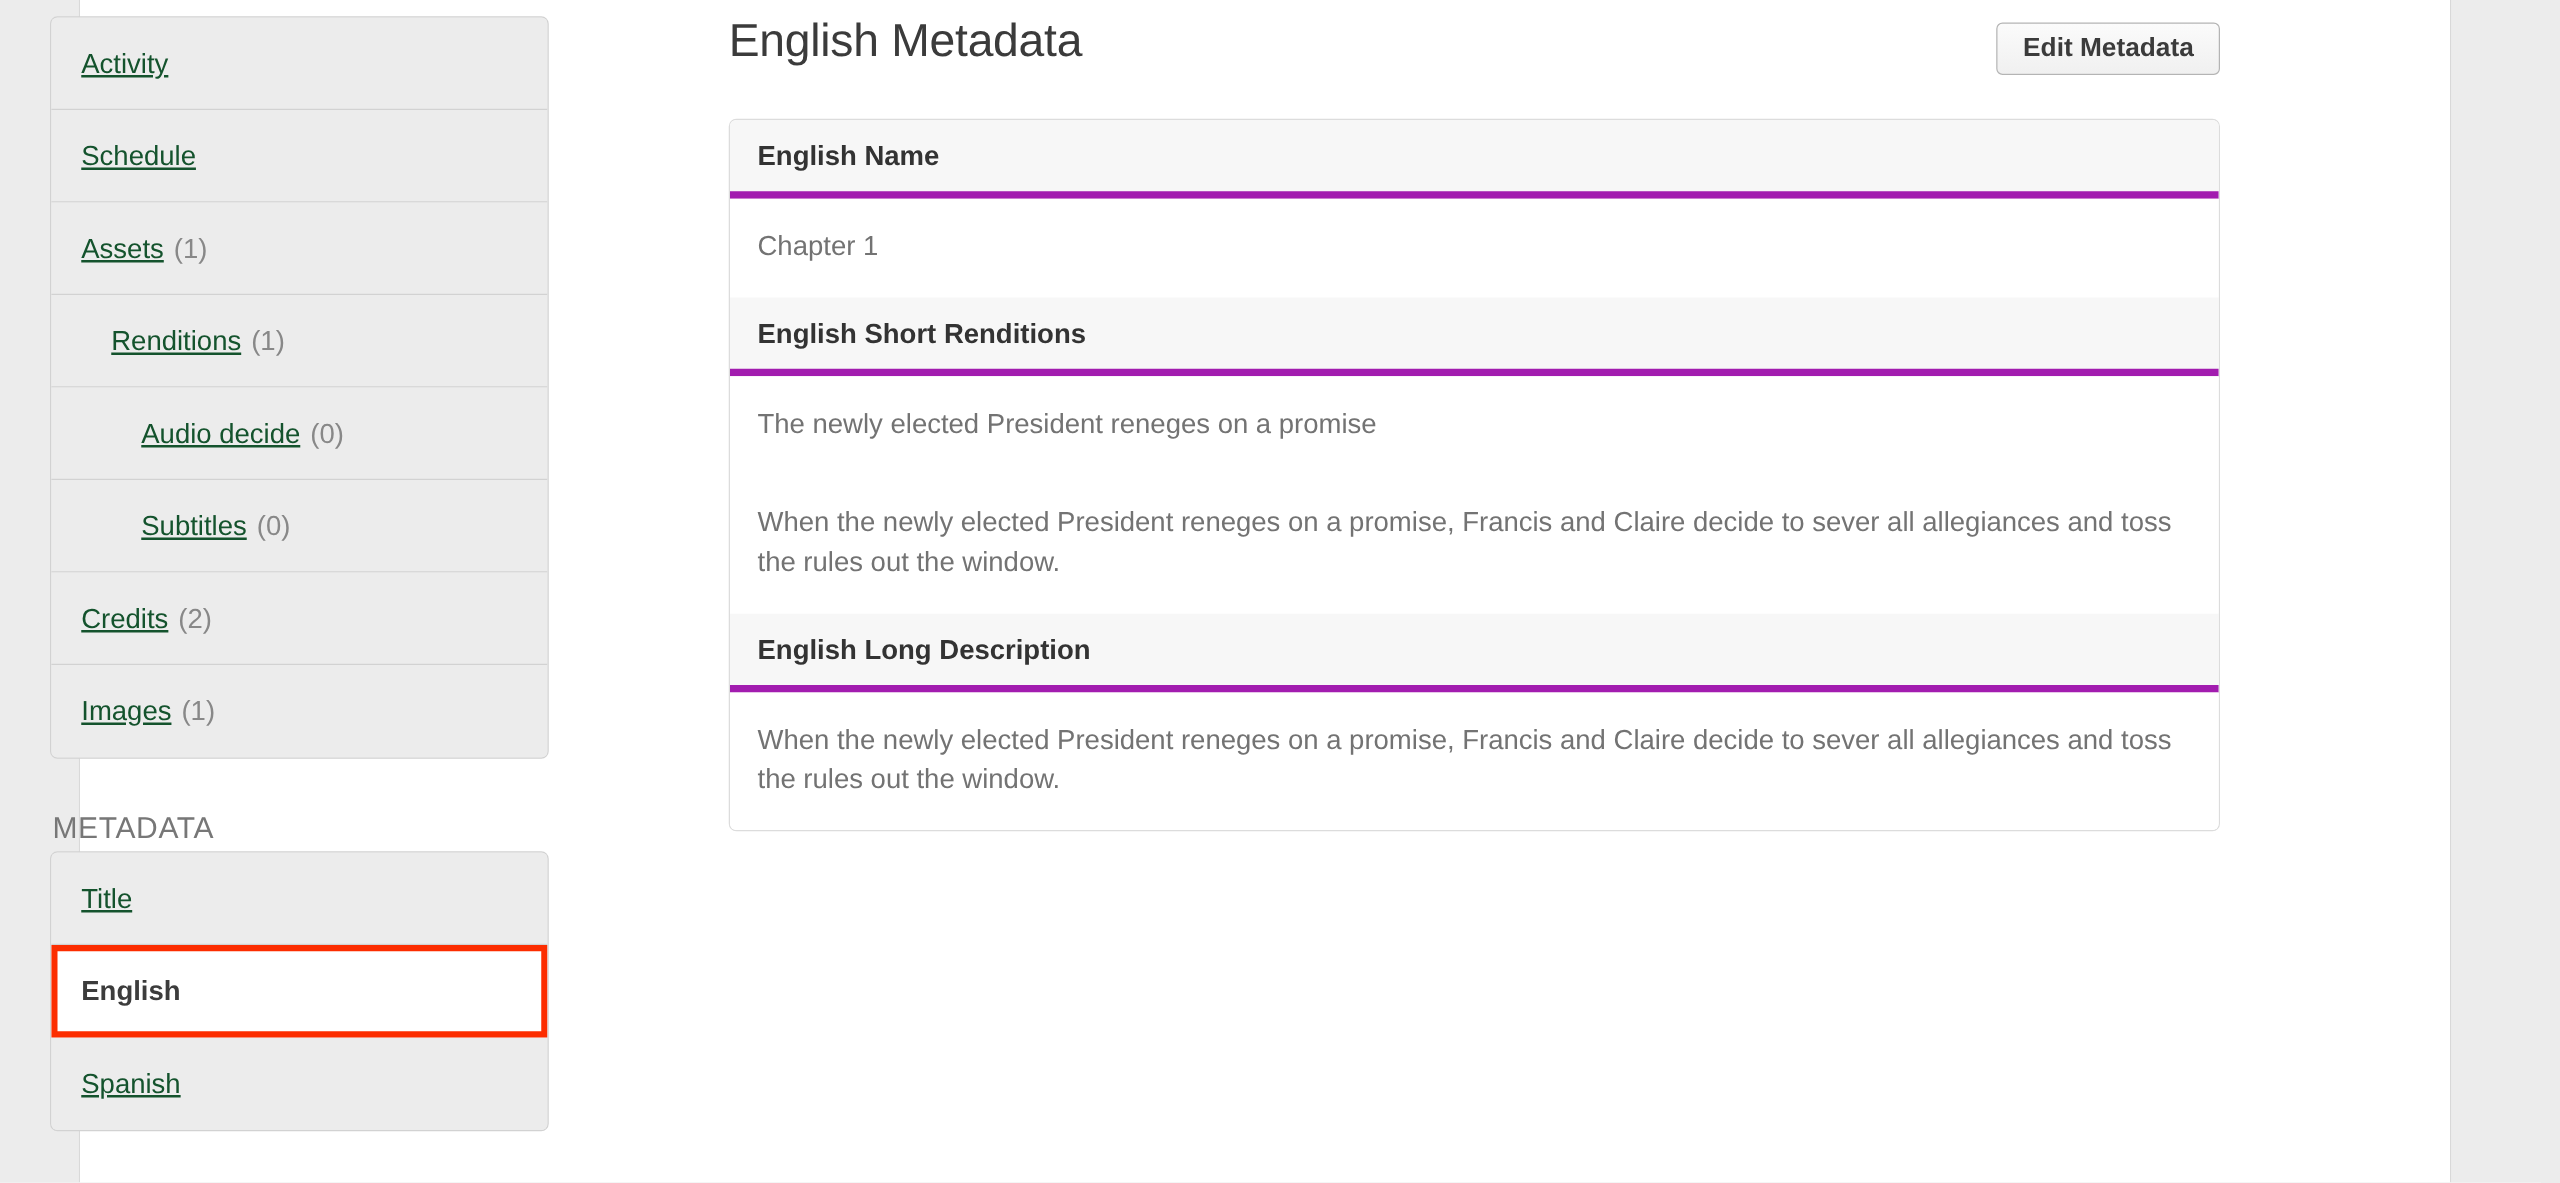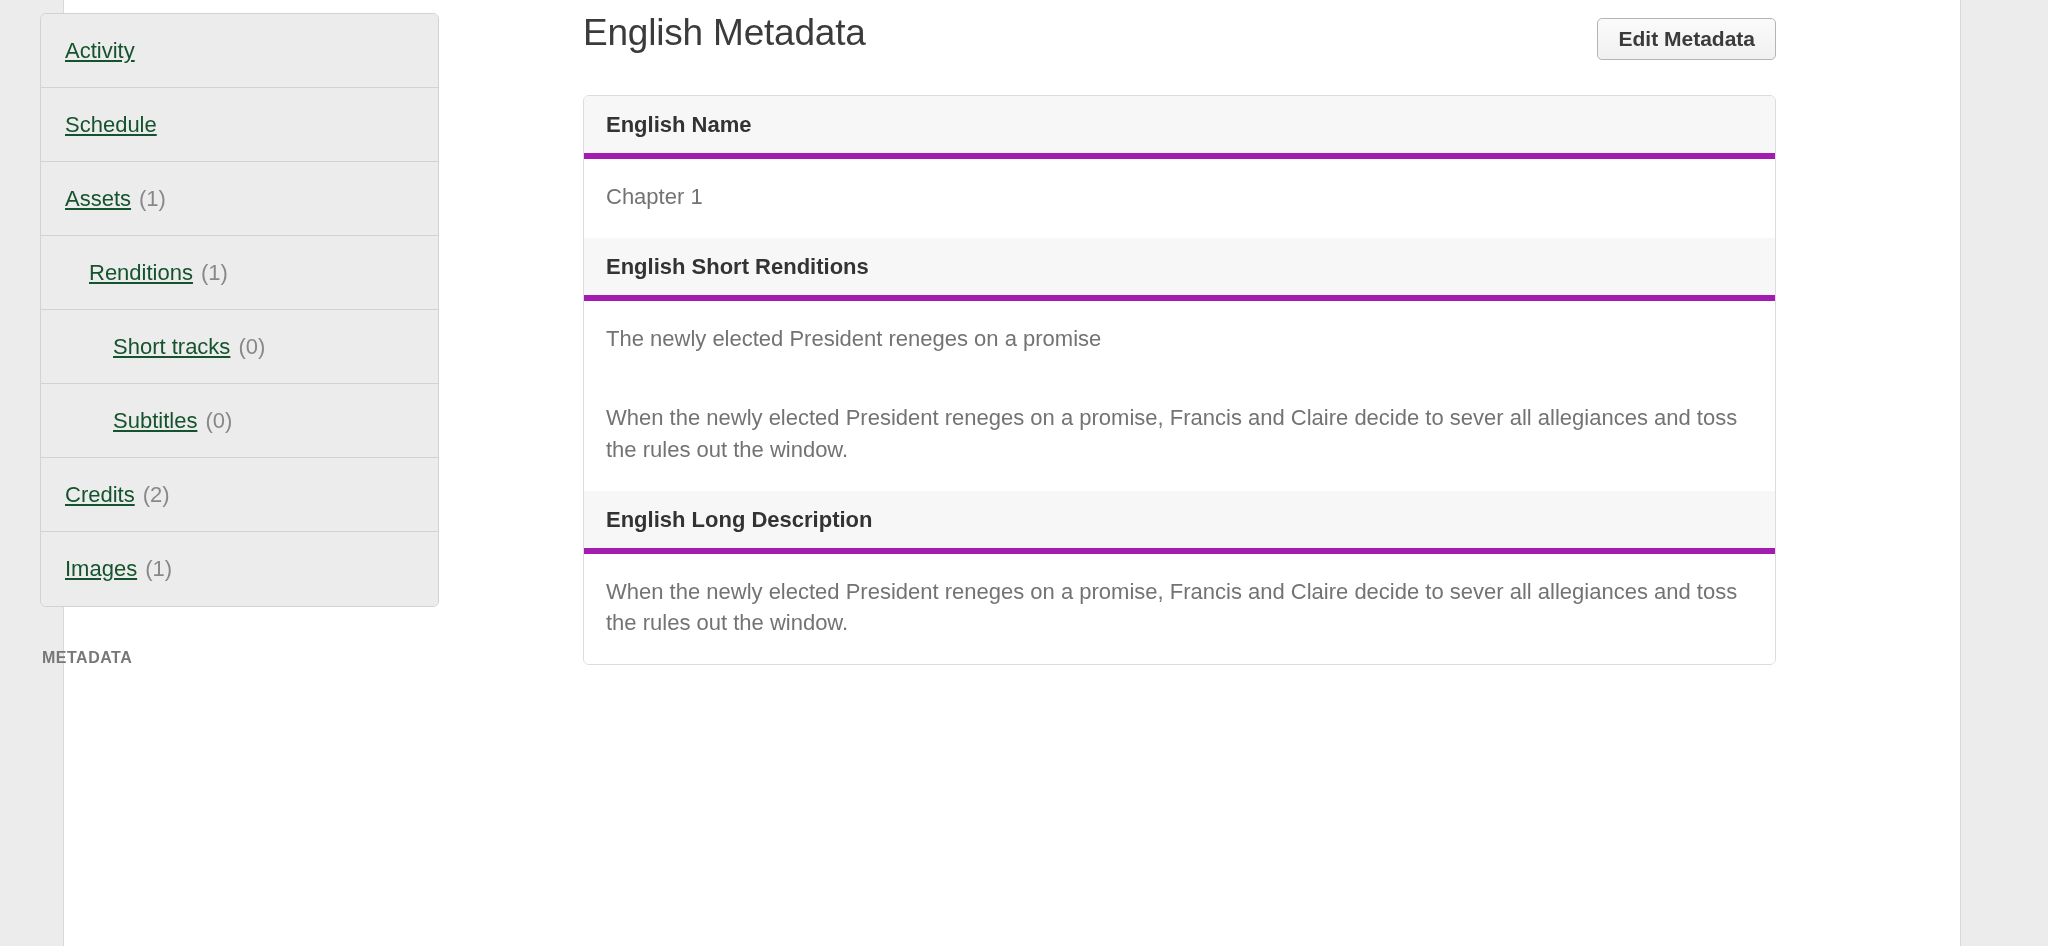--- a/index.html
+++ b/index.html
@@ -101,22 +101,22 @@
   }
   .nav-item.is-current .nav-label-plain {
     font-weight: bold;
     color: #3c3c3c;
     font-size: 22px;
   }
 
   .section-heading {
     margin-top: 42px;
     margin-bottom: 4px;
-    font-size: 16px;
-    font-weight: bold;
+    font-size: 24px;
+    font-weight: normal;
     letter-spacing: 0.5px;
     color: #777777;
     padding-left: 2px;
   }
 
   
   .main-col {
     position: absolute;
     left: 583px;
     top: 0;
@@ -208,39 +208,50 @@
         </div>
         <div class="nav-item">
           <span class="nav-link">Assets</span>
           <span class="nav-count">(1)</span>
         </div>
         <div class="nav-item indent-1">
           <span class="nav-link">Renditions</span>
           <span class="nav-count">(1)</span>
         </div>
         <div class="nav-item indent-2">
-          <span class="nav-link">Short tracks</span>
+          <span class="nav-link">Audio decide</span>
           <span class="nav-count">(0)</span>
         </div>
         <div class="nav-item indent-2">
           <span class="nav-link">Subtitles</span>
           <span class="nav-count">(0)</span>
         </div>
         <div class="nav-item">
           <span class="nav-link">Credits</span>
           <span class="nav-count">(2)</span>
         </div>
         <div class="nav-item">
           <span class="nav-link">Images</span>
           <span class="nav-count">(1)</span>
         </div>
       </div>
 
     <div class="section-heading">METADATA</div>
 
+    <div class="nav-panel" id="meta-panel">
+        <div class="nav-item">
+          <span class="nav-link">Title</span>
+        </div>
+        <div class="nav-item is-current">
+          <span class="nav-label-plain">English</span>
+        </div>
+        <div class="nav-item">
+          <span class="nav-link">Spanish</span>
+        </div>
+      </div>
 
   </div>
 
   <div class="main-col">
 
     <div class="main-head">
       <h1 class="page-title">English Metadata</h1>
 
       <button class="edit-btn">Edit Metadata</button>
     </div>

